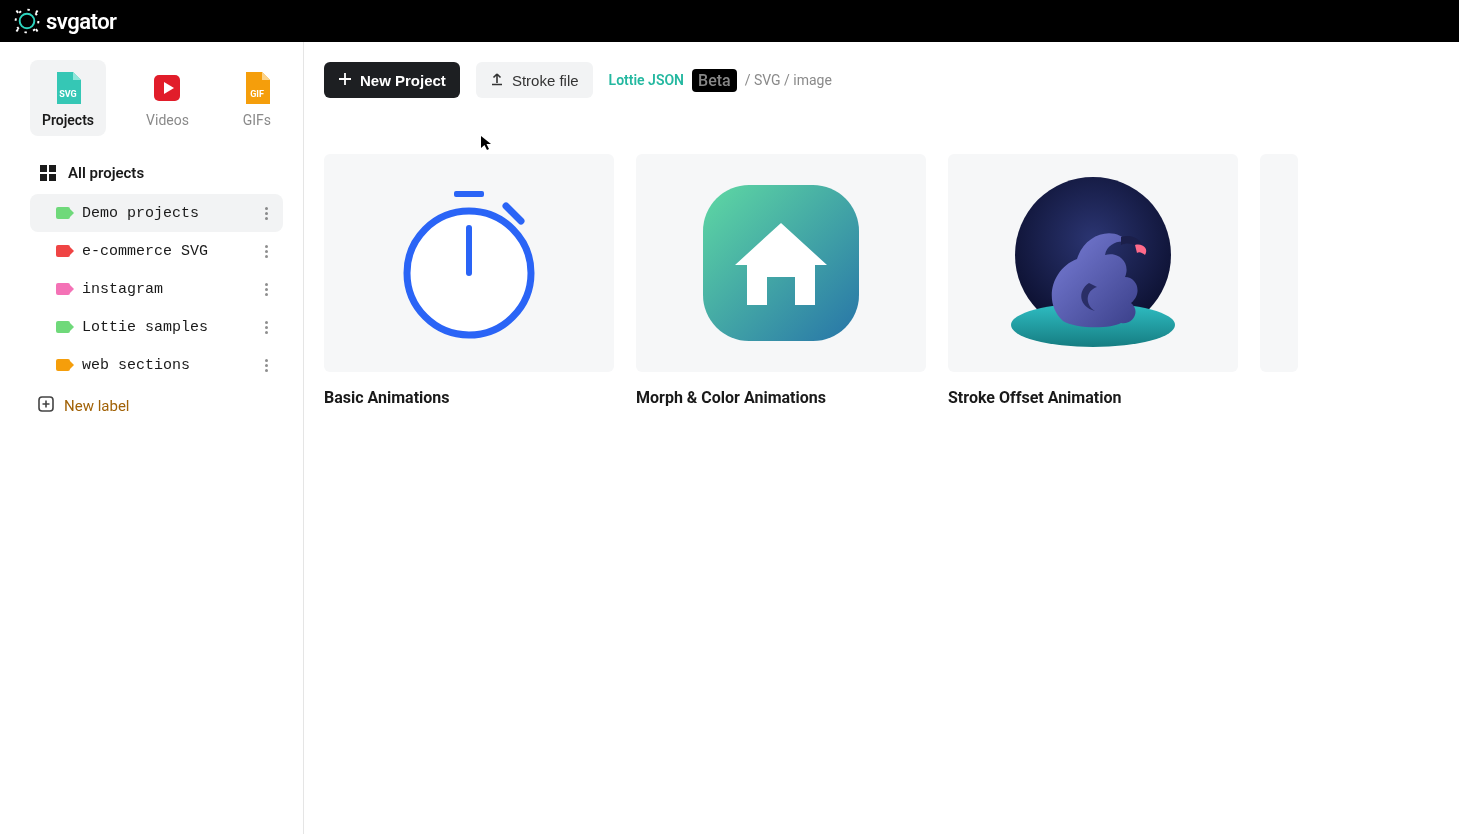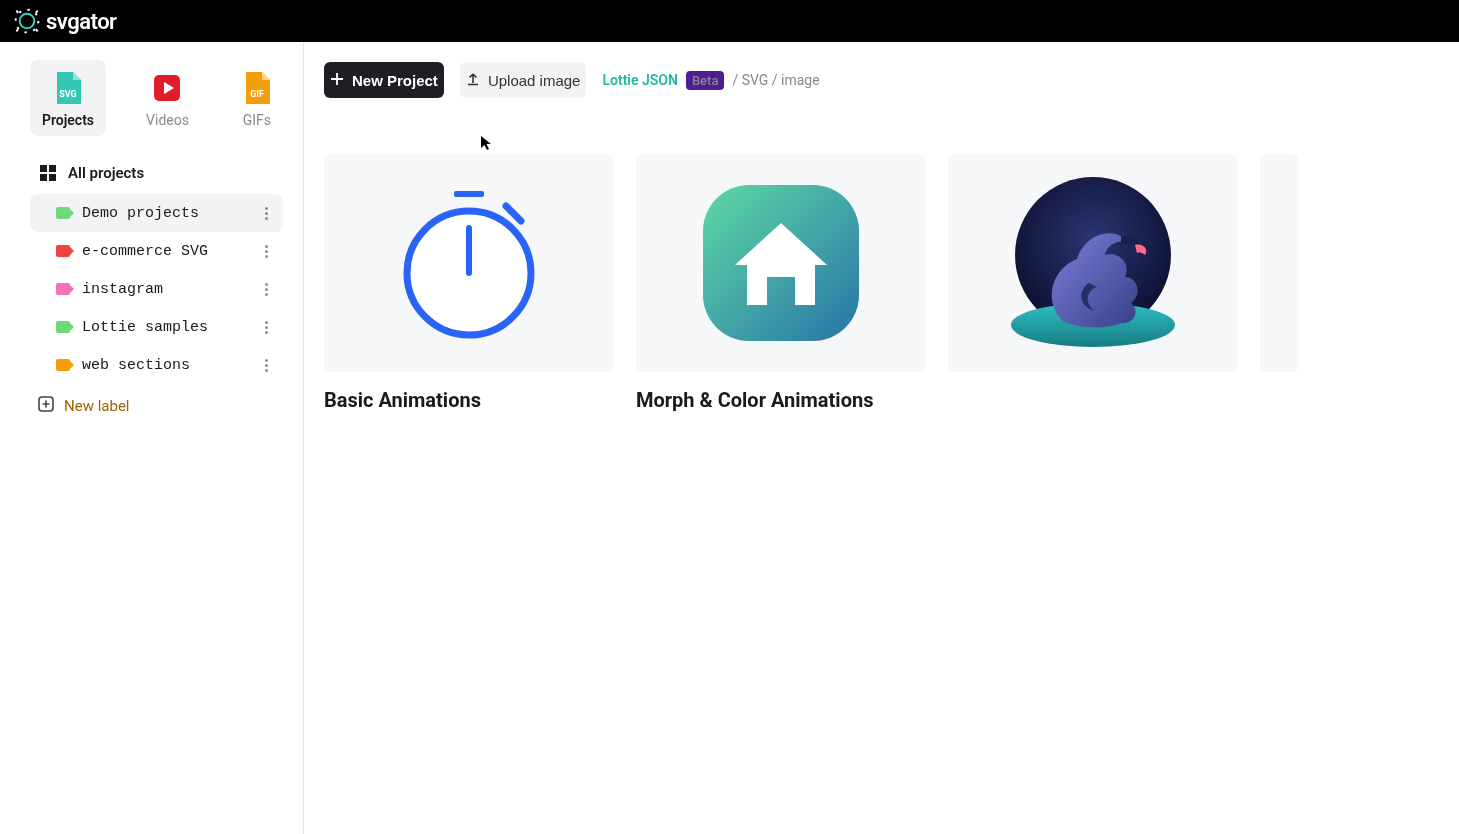--- a/index.html
+++ b/index.html
@@ -143,59 +143,59 @@
     flex: 1;
     padding: 20px 0 20px 20px;
     overflow: hidden;
   }
   .toolbar {
     display: flex; align-items: center; gap: 16px;
     padding-bottom: 10px;
   }
   .btn {
     display: inline-flex; align-items: center; gap: 8px;
-    height: 36px; padding: 0 6px;
+    height: 36px; padding: 0 14px;
     border-radius: 6px;
     font-size: 15px;
     cursor: pointer;
     border: none;
   }
   .btn-primary { background: #1d1f22; color: #fff; font-weight: 600; }
   .btn-secondary { background: #f2f3f4; color: #333; font-weight: 500; }
   .accepts {
     display: flex; align-items: center; gap: 8px;
     font-size: 14px; color: #8a8a8a;
   }
   .accepts .lottie { color: #24b8a0; font-weight: 600; }
   .badge {
-    font-size: 13px;
+    font-size: 16px;
     padding: 2px 6px;
     border-radius: 4px;
-    background: #4c1d95;
+    background: #000000;
     color: #888;
     font-weight: 500;
   }
   .grid {
     display: flex;
     gap: 22px;
     margin-top: 46px;
     overflow: hidden;
   }
   .card {
     width: 290px;
     flex: 0 0 290px;
   }
   .thumb {
     height: 218px;
     background: #f6f7f8;
     border-radius: 6px;
     display: flex; align-items: center; justify-content: center;
   }
   .card-title {
-    font-size: 20px;
+    font-size: 16px;
     font-weight: 700;
     margin-top: 16px;
   }
   .cursor-fake {
     position: absolute;
     left: 480px; top: 135px;
     width: 12px; height: 16px;
     pointer-events: none;
   }
   .edge-slice {
@@ -337,21 +337,21 @@
             </svg>
         </span>
         <span>New Project</span>
       </button>
       <button class="btn btn-secondary">
         <span>
           <svg width="14" height="14" viewBox="0 0 14 14" fill="none" stroke="#333" stroke-width="1.6">
               <path d="M7 11 V2 M7 2 L3.5 5.5 M7 2 L10.5 5.5 M2 12.5 H12"></path>
             </svg>
         </span>
-        <span>Upload image</span>
+        <span>Stroke file</span>
       </button>
       <div class="accepts">
         <span class="lottie">Lottie JSON</span>
         <span class="badge">Beta</span>
         <span>/ SVG / image</span>
       </div>
     </div>
 
     <div class="grid" id="grid">
         <div class="card">
@@ -398,20 +398,21 @@
       </linearGradient>
     </defs>
     <circle cx="90" cy="82" r="78" fill="url(#gSky)"></circle>
     <ellipse cx="90" cy="152" rx="82" ry="22" fill="url(#gWater)"></ellipse>
     <path d="M60 148 C40 130 48 96 74 86 C82 60 112 52 126 70 C118 66 104 70 102 82 C116 78 128 90 122 104 C134 104 140 120 128 130 C138 138 130 152 118 150 C108 156 72 156 60 148 Z" fill="url(#gBody)"></path>
     <path d="M118 64 C130 60 142 68 140 80 C136 72 126 68 118 72 Z" fill="#1b1f4a"></path>
     <path d="M132 72 C140 70 146 76 142 82 C140 80 136 78 134 80 Z" fill="#ff6a8a"></path>
     <path d="M86 110 C74 118 76 134 92 138 C82 132 82 118 94 114 Z" fill="#2a2e66"></path>
   </svg>
 </div>
+          <div class="card-title">Stroke Offset Animation</div>
         </div>
         <div class="edge-slice"></div>
       </div>
   </main>
 </div>
 
 <svg class="cursor-fake" viewBox="0 0 12 16">
   <path d="M1 1 L1 13 L4.5 10 L7 15 L9 14 L6.5 9 L11 9 Z" fill="#000"></path>
 </svg>
 

